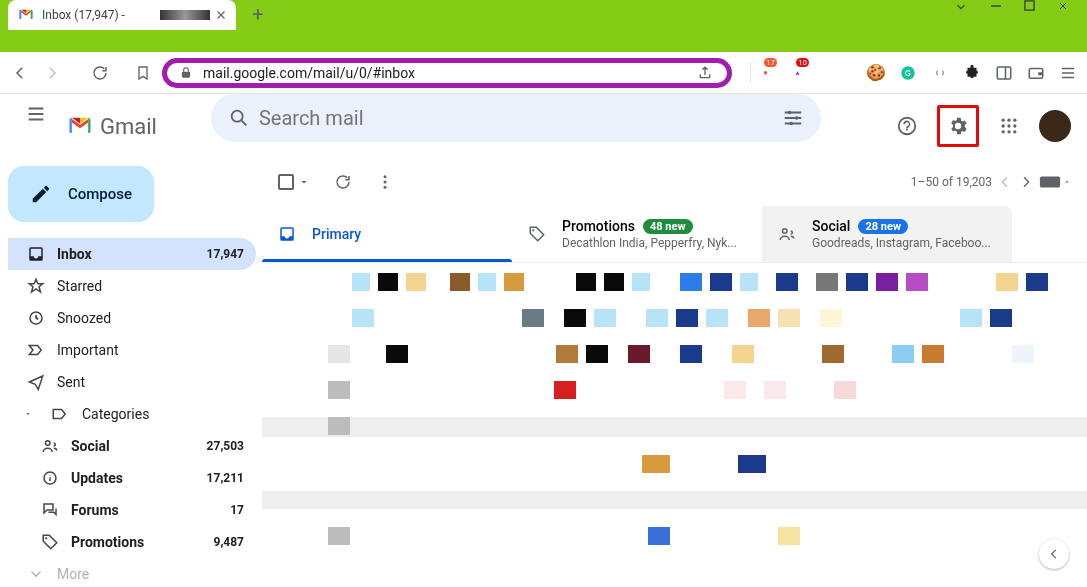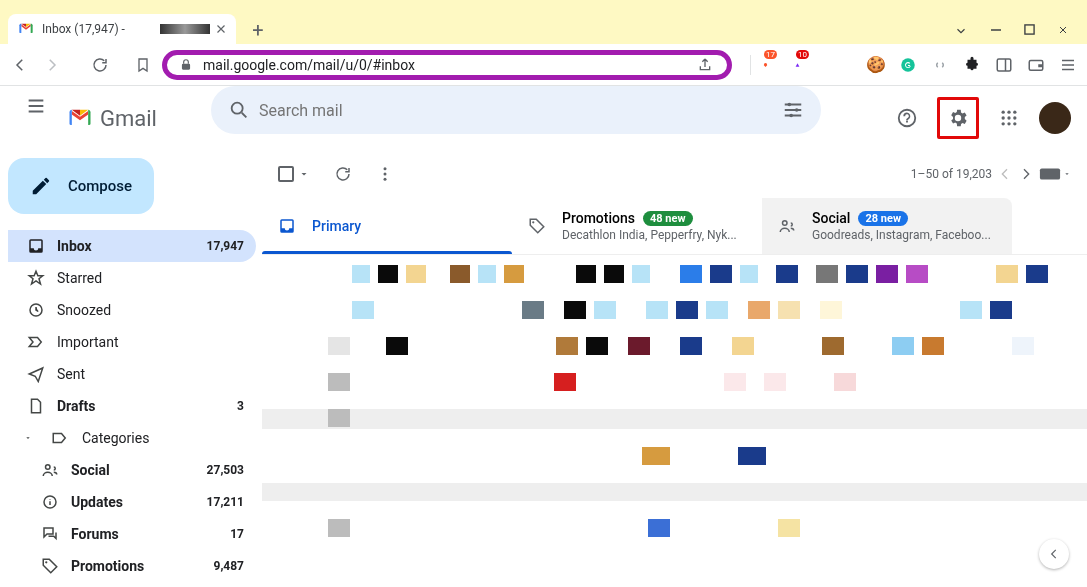--- a/index.html
+++ b/index.html
@@ -1,19 +1,19 @@
 <!DOCTYPE html>
 <html><head>
 <meta charset="utf-8">
 <style>
 * { box-sizing: border-box; margin: 0; padding: 0; font-family: "Google Sans", Roboto, Arial, sans-serif; }
 body { width: 1087px; height: 587px; background: #fff; overflow: hidden; position: relative; }
 
 
-.browser-chrome { height: 44px; background: #fef9c3; display: flex; align-items: flex-end; }
+.browser-chrome { height: 52px; background: #84cc16; display: flex; }
 .tab { background: #fff; height: 30px; width: 228px; border-radius: 8px 8px 0 0; display: flex; align-items: center; padding: 0 8px 0 10px; margin-left: 8px; font-size: 12px; color: #3c4043; }
 .tab .favicon { width: 16px; height: 16px; margin-right: 8px; }
 .tab .title { flex: 1; white-space: nowrap; overflow: hidden; text-overflow: ellipsis; }
 .tab .close { width: 14px; height: 14px; color: #5f6368; cursor: pointer; }
 .newtab { width: 28px; height: 28px; display: flex; align-items: center; justify-content: center; color: #5f6368; font-size: 20px; margin-left: 8px; cursor: pointer; }
 
 .browser-bar { height: 42px; background: #fff; border-bottom: 1px solid #e1e3e4; display: flex; align-items: center; padding: 0 10px; gap: 12px; }
 .nav-btn { width: 20px; height: 20px; color: #5f6368; display: flex; align-items: center; justify-content: center; cursor: pointer; }
 .nav-btn.disabled { color: #bcbfc3; }
 .spacer-sm { width: 4px; }
@@ -23,21 +23,21 @@
 .ext-icons .ico { width: 18px; height: 18px; display: flex; align-items: center; justify-content: center; }
 
 
 .gm-header { height: 64px; display: flex; padding: 0 16px; gap: 8px; }
 .burger { width: 40px; height: 40px; display: flex; align-items: center; justify-content: center; cursor: pointer; color: #5f6368; }
 .gm-logo { display: flex; align-items: center; gap: 6px; margin-left: 2px; }
 .gm-logo span { font-size: 22px; color: #5f6368; }
 .search-wrap { flex: 1; max-width: 610px; margin-left: 46px; }
 .searchbox { height: 48px; background: #eaf1fb; border-radius: 28px; display: flex; align-items: center; padding: 0 8px; }
 .searchbox .sicon, .searchbox .tune { width: 40px; height: 40px; display: flex; align-items: center; justify-content: center; color: #5f6368; cursor: pointer; }
-.searchbox input { flex: 1; border: none; background: transparent; font-size: 16px; outline: none; color: #be185d; }
+.searchbox input { flex: 1; border: none; background: transparent; font-size: 20px; outline: none; color: #be185d; }
 .hdr-right { display: flex; align-items: center; gap: 10px; margin-left: auto; }
 .icon-btn { width: 40px; height: 40px; display: flex; align-items: center; justify-content: center; color: #5f6368; cursor: pointer; border-radius: 50%; }
 .settings-highlight { border: 3px solid #e20909; border-radius: 2px; width: 42px; height: 42px; }
 .avatar { width: 32px; height: 32px; border-radius: 50%; background: #3a2818; overflow: hidden; }
 
 
 .main { display: flex; height: calc(587px - 34px - 42px - 64px); }
 .sidebar { width: 256px; padding: 8px 0 0 8px; }
 .compose { background: #c2e7ff; color: #001d35; border-radius: 16px; height: 56px; width: 146px; display: flex; align-items: center; padding: 0 22px; gap: 16px; font-size: 15px; font-weight: 500; cursor: pointer; }
 .nav { margin-top: 16px; }
@@ -324,29 +324,20 @@
         <span class="label">Important</span>
       </div>
       <div class="nav-item">
         <span class="nav-ico">
             <svg width="18" height="18" viewBox="0 0 24 24">
               <path fill="none" stroke="#444746" stroke-width="2" d="M3 12l18-8-6 18-4-7z"></path>
             </svg>
           </span>
         <span class="label">Sent</span>
       </div>
-      <div class="nav-item bold">
-        <span class="nav-ico">
-            <svg width="18" height="18" viewBox="0 0 24 24">
-              <path fill="none" stroke="#444746" stroke-width="2" d="M6 3h8l4 4v14H6z"></path>
-            </svg>
-          </span>
-        <span class="label">Drafts</span>
-        <span class="count">3</span>
-      </div>
       <div class="nav-item cat-item">
         <span class="nav-ico" style="width:8px">
             <svg width="8" height="8" viewBox="0 0 24 24">
               <path fill="#444746" d="M7 10l5 5 5-5z"></path>
             </svg>
           </span>
         <span class="nav-ico">
             <svg width="18" height="18" viewBox="0 0 24 24">
               <path fill="none" stroke="#444746" stroke-width="2" d="M3 6h11l5 6-5 6H3z"></path>
             </svg>

